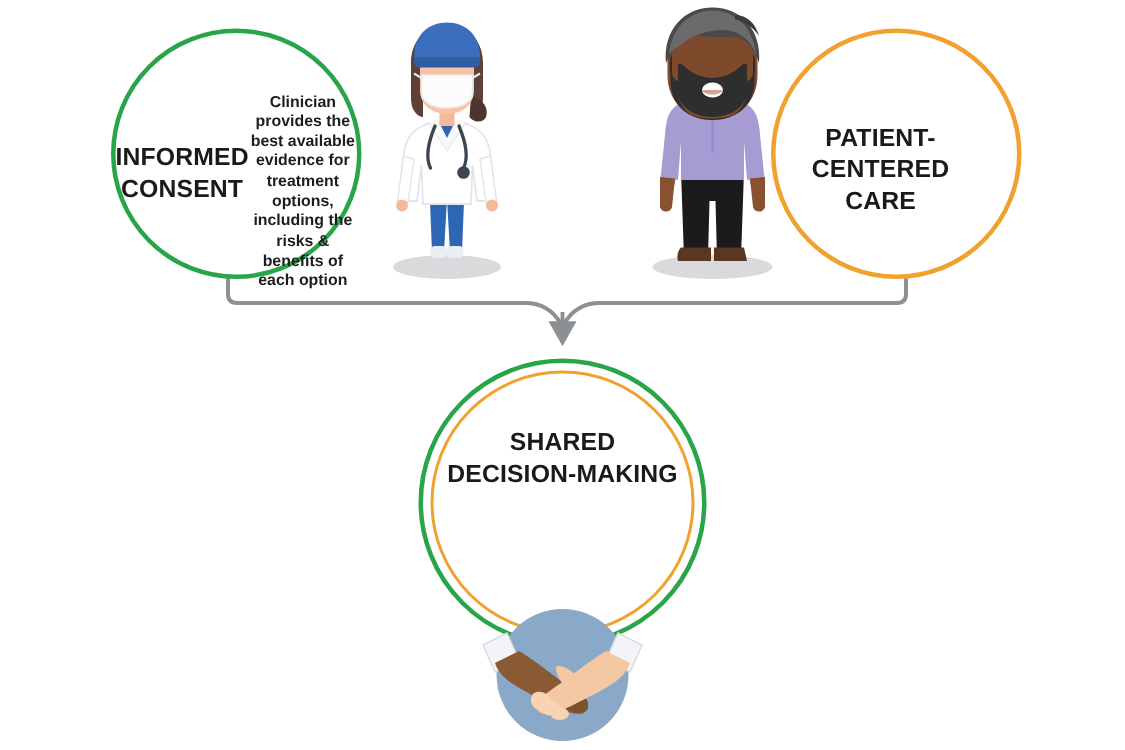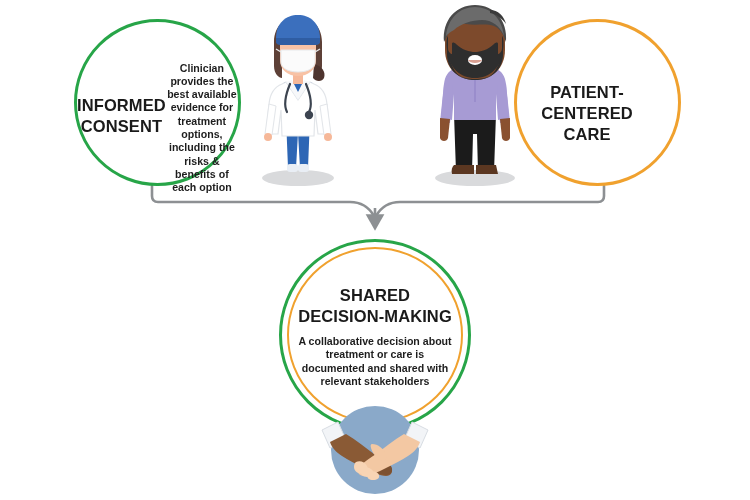--- a/index.html
+++ b/index.html
@@ -274,21 +274,20 @@
   </div>
 
   <div class="node node-orange" id="node-patient-centered">
     <div class="node-title">PATIENT-CENTERED CARE</div>
   </div>
 
   <div id="node-shared-outer"></div>
   <div id="node-shared-inner">
     <div class="node-title">SHARED
 DECISION-MAKING</div>
-    <div class="node-body">A collaborative decision about treatment or care is documented and shared with relevant stakeholders</div>
   </div>
 
   <svg id="figure-handshake" viewBox="0 0 118 96">
 
     <circle cx="59" cy="46" r="44" fill="#8aa9c9"></circle>
 
     <path d="M6,26 L22,18 L30,36 L14,44 Z" fill="#f2f4f7" stroke="#d8dde3" stroke-width="1"></path>
 
     <path d="M112,26 L96,18 L88,36 L104,44 Z" fill="#f2f4f7" stroke="#d8dde3" stroke-width="1"></path>
 

